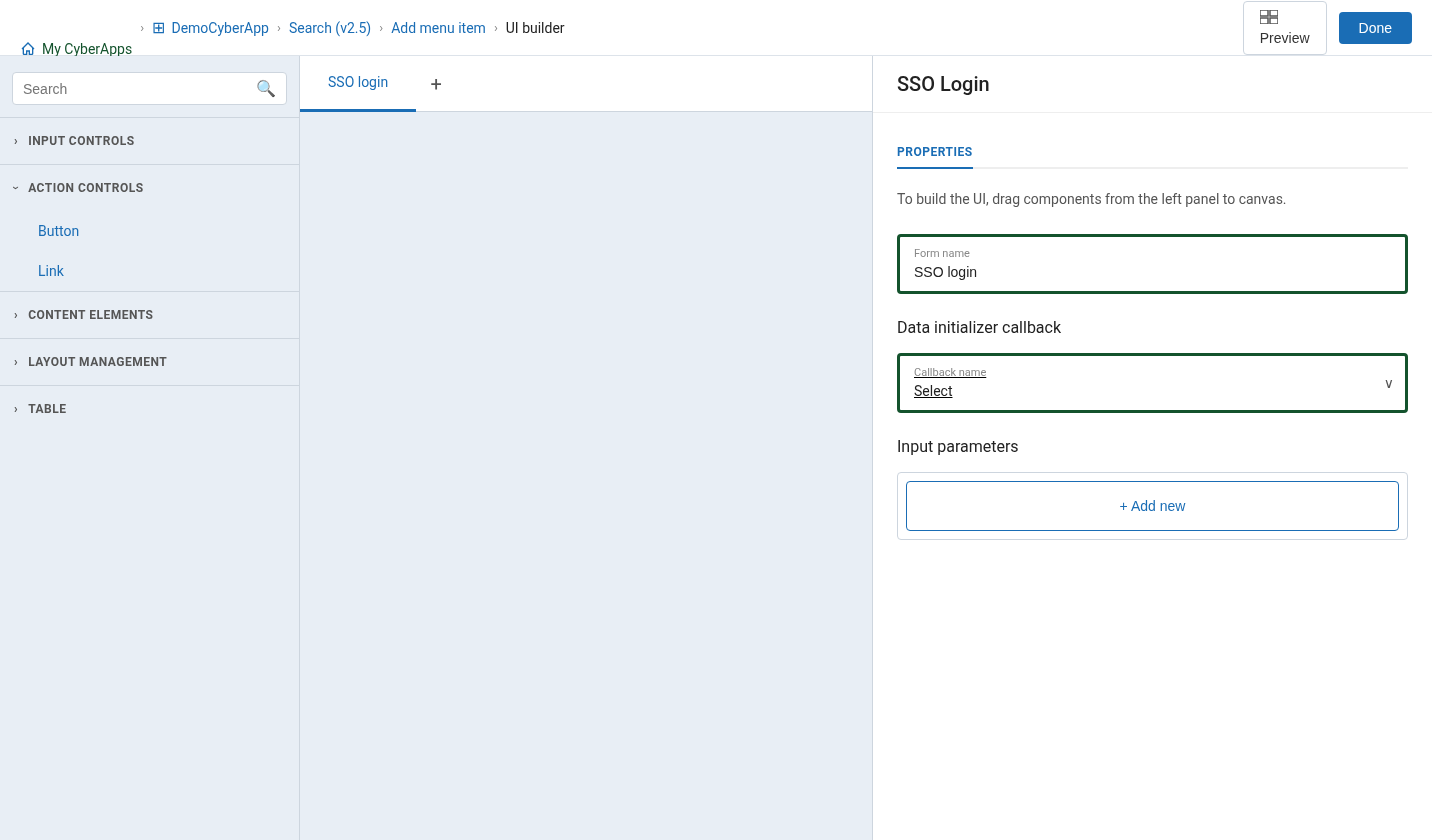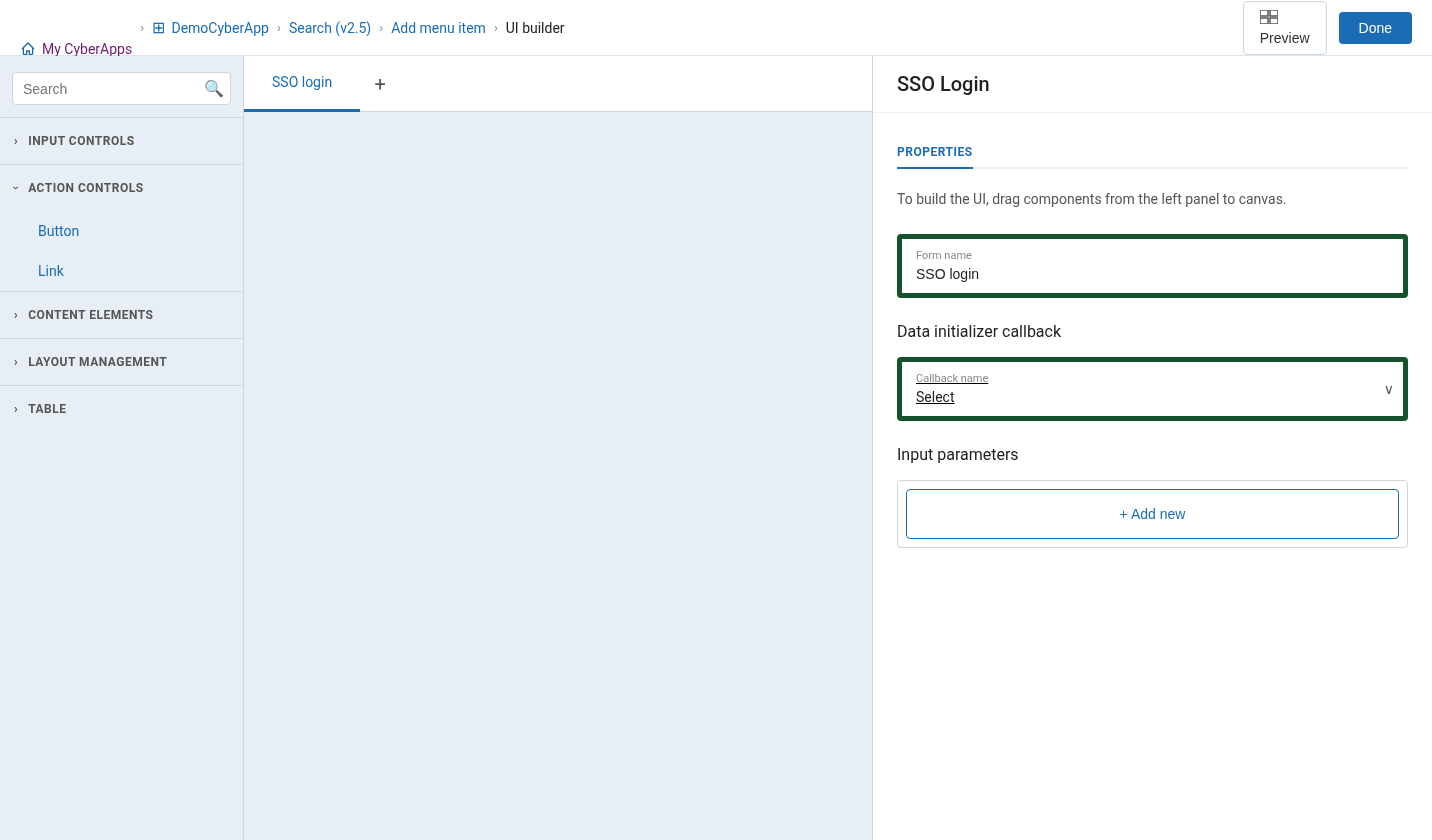--- a/index.html
+++ b/index.html
@@ -4,30 +4,30 @@
   <style>
     * { box-sizing: border-box; margin: 0; padding: 0; }
     body { font-family: -apple-system, BlinkMacSystemFont, 'Segoe UI', Roboto, sans-serif; background: #f0f4f8; height: 840px; width: 1432px; overflow: hidden; }
 
     
     .top-nav {
       display: flex; align-items: center; padding: 0 20px; height: 56px;
       background: #fff; border-bottom: 1px solid #dde3ea;
     }
     .nav-item { display: flex; align-items: center; font-size: 14px; color: #1a6db5; cursor: pointer; }
-    .nav-item.home { color: #701a75; margin-top: 42px; }
+    .nav-item.home { color: #14532d; margin-top: 42px; }
     .nav-chevron { color: #888; margin: 0 8px; font-size: 13px; }
     .nav-item.last { color: #222; cursor: default; }
 
     
     .main-layout { display: flex; height: calc(840px - 56px); }
 
     
     .left-sidebar {
-      width: 244px; background: #e8eef5; border-right: 1px solid #cdd5de;
+      width: 300px; background: #e8eef5; border-right: 1px solid #cdd5de;
       display: flex; flex-direction: column; overflow-y: auto;
     }
 
     
     .search-bar {
       display: flex; align-items: center; margin: 16px 12px 12px 12px;
       background: #fff; border: 1px solid #cdd5de; border-radius: 4px;
       padding: 6px 10px;
     }
     .search-bar input {
@@ -114,21 +114,21 @@
 
     
     .add-new-btn {
       width: 100%; border: 1px solid #1a6db5; border-radius: 4px;
       padding: 16px; background: #fff; color: #1a6db5; font-size: 14px;
       cursor: pointer; display: flex; align-items: center; justify-content: center; gap: 6px;
     }
 
     
     .floating-field {
-      border: 5px solid #14532d; border-radius: 4px; padding: 10px 14px;
+      border: 3px solid #14532d; border-radius: 4px; padding: 10px 14px;
       background: #fff; position: relative;
     }
     .floating-label { font-size: 11px; color: #888; display: block; margin-bottom: 2px; }
     .floating-value { font-size: 14px; color: #222; }
 
     
     .home-icon { width: 16px; height: 16px; margin-right: 6px; }
     .apps-icon { font-size: 16px; margin-right: 6px; color: #1a6db5; }
   </style>
 </head>

